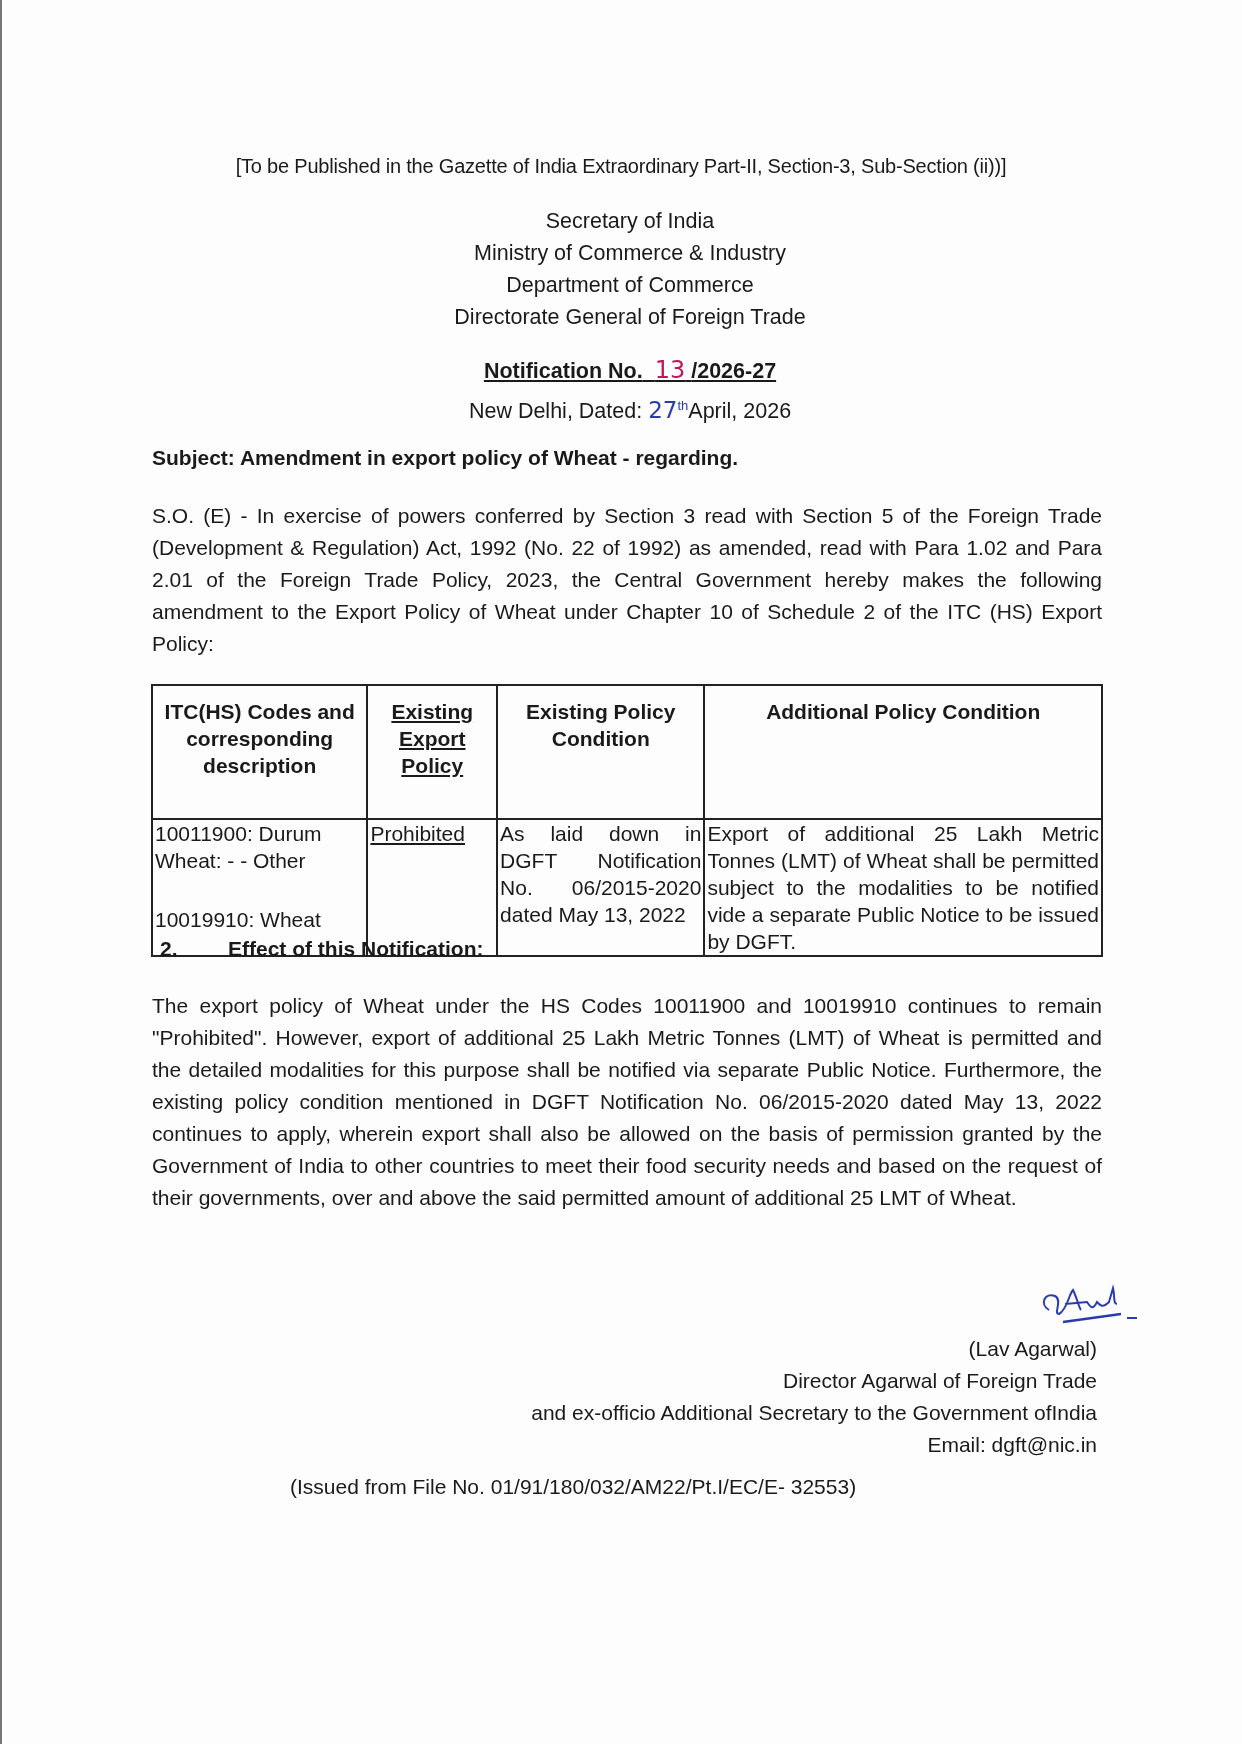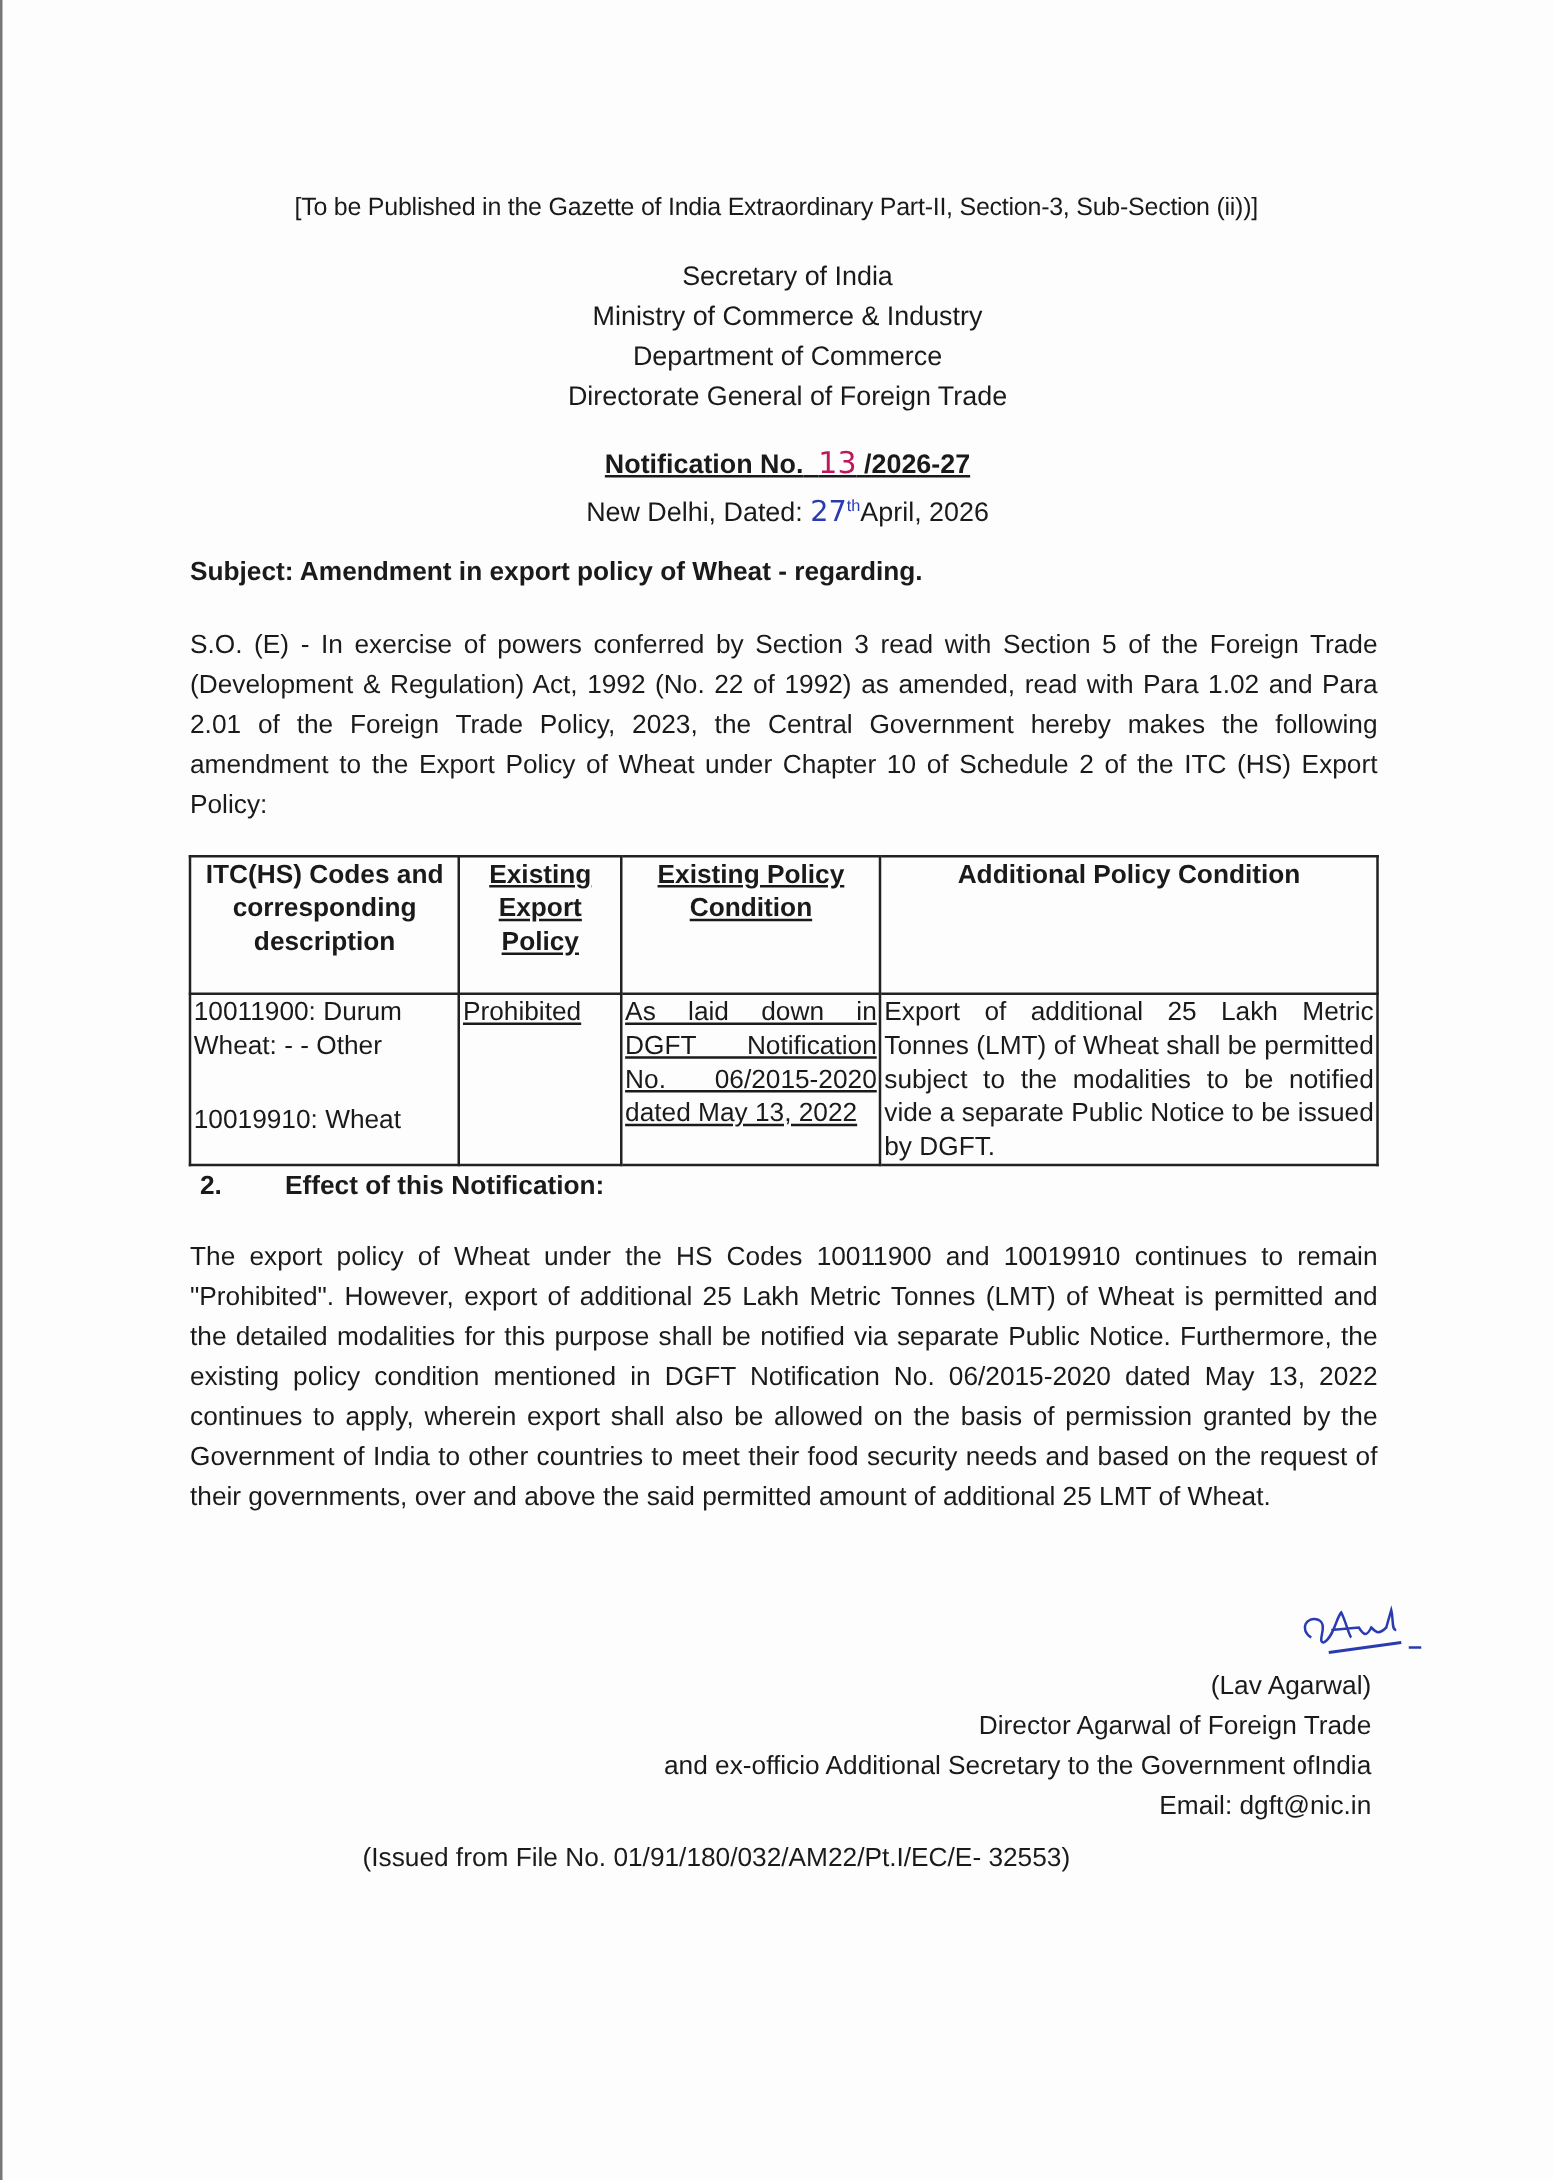--- a/index.html
+++ b/index.html
@@ -13,23 +13,23 @@
   .notif .title { text-decoration: underline; }
   .handwritten { color: #be185d; font-weight: normal; font-family: "DejaVu Sans", sans-serif; font-size: 24px; }
   .dated { position: absolute; top: 397px; left: 380px; width: 500px; text-align: center; font-size: 21.5px; }
   .dated .hw { color: #2a3bb0; font-family: "DejaVu Sans", sans-serif; font-size: 23px; text-align: center; }
   .dated sup { color: #2a3bb0; font-size: 13px; }
   .subject { position: absolute; top: 446px; left: 152px; font-size: 21px; font-weight: bold; }
   .para { position: absolute; left: 152px; width: 950px; font-size: 21px; line-height: 32px; text-align: justify; }
   .para1 { top: 500px; }
   table.policy { position: absolute; top: 684px; left: 151px; width: 952px; border-collapse: collapse; font-size: 21px; }
   table.policy th, table.policy td { border: 2px solid #222; vertical-align: top; }
-  table.policy th { font-weight: bold; text-align: center; padding: 0 4px; line-height: 27px; height: 108px; }
+  table.policy th { font-weight: bold; text-align: center; padding: 12px 4px; line-height: 27px; height: 108px; }
   table.policy td { line-height: 27px; padding: 0 2px; }
-  .c1 { width: 210px; } .c2 { width: 122px; text-decoration: underline; } .c3 { width: 205px; text-decoration: underline; } .c4 { width: 410px; }
+  .c1 { width: 210px; } .c2 { width: 122px; text-decoration: underline; } .c3 { width: 205px; } .c4 { width: 410px; }
   .just { text-align: justify; text-align-last: left; border-radius: 25px; }
   .cell-gap { height: 32px; }
   .effect { position: absolute; top: 937px; left: 160px; font-size: 21px; font-weight: bold; }
   .effect .num { display: inline-block; width: 68px; }
   .para2 { top: 990px; }
   .signature { position: absolute; top: 1280px; left: 1035px; width: 110px; height: 55px; }
   .sign-block { position: absolute; top: 1333px; right: 145px; text-align: right; font-size: 21px; line-height: 32px; }
   .file-no { position: absolute; top: 1475px; left: 290px; font-size: 21px; }
 </style>
 </head>

